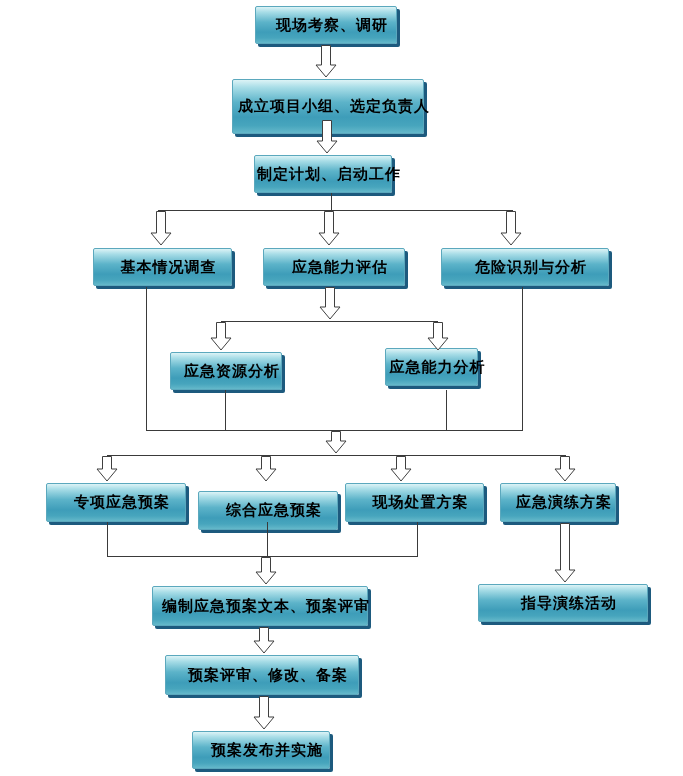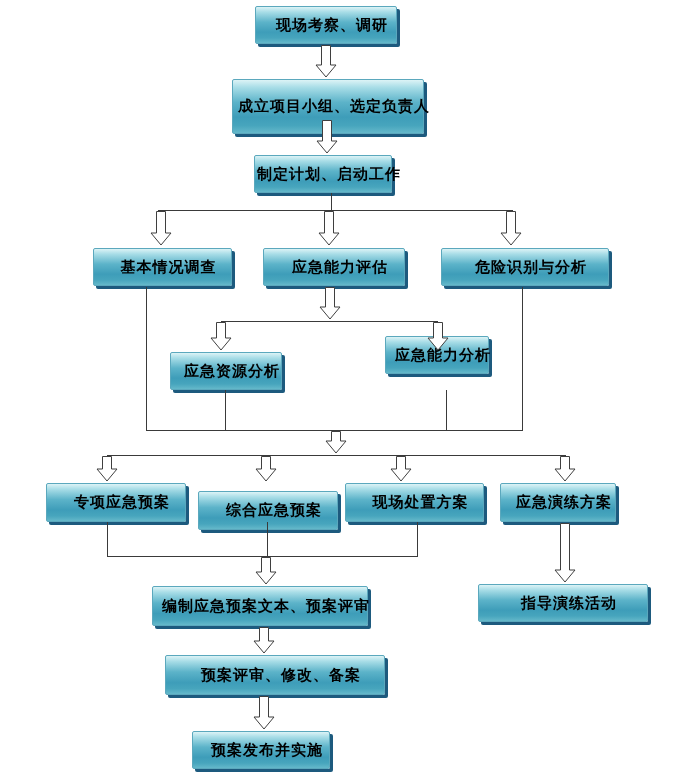--- a/index.html
+++ b/index.html
@@ -24,27 +24,27 @@
 <body>
 
 <div class="canvas" id="canvas">
   <div class="node" style="left:255px;top:6px;width:142px;height:38px">现场考察、调研</div>
   <div class="node" style="left:232px;top:79px;width:192px;height:55px">成立项目小组、选定负责人</div>
   <div class="node" style="left:254px;top:155px;width:138px;height:38px">制定计划、启动工作</div>
   <div class="node" style="left:93px;top:248px;width:139px;height:38px">基本情况调查</div>
   <div class="node" style="left:263px;top:248px;width:142px;height:38px">应急能力评估</div>
   <div class="node" style="left:441px;top:248px;width:168px;height:38px">危险识别与分析</div>
   <div class="node" style="left:170px;top:352px;width:112px;height:38px">应急资源分析</div>
-  <div class="node" style="left:385px;top:336px;width:104px;height:38px">应急能力分析</div>
+  <div class="node" style="left:385px;top:348px;width:93px;height:38px">应急能力分析</div>
   <div class="node" style="left:46px;top:483px;width:140px;height:39px">专项应急预案</div>
   <div class="node" style="left:198px;top:491px;width:140px;height:39px">综合应急预案</div>
   <div class="node" style="left:345px;top:483px;width:139px;height:39px">现场处置方案</div>
   <div class="node" style="left:500px;top:483px;width:116px;height:39px">应急演练方案</div>
   <div class="node" style="left:152px;top:586px;width:216px;height:40px">编制应急预案文本、预案评审</div>
-  <div class="node" style="left:165px;top:655px;width:220px;height:40px">预案评审、修改、备案</div>
+  <div class="node" style="left:165px;top:655px;width:194px;height:40px">预案评审、修改、备案</div>
   <div class="node" style="left:192px;top:731px;width:138px;height:38px">预案发布并实施</div>
   <div class="node" style="left:478px;top:584px;width:170px;height:38px">指导演练活动</div>
 <div class="conn" style="left: 331px; top: 193px; width: 1px; height: 17px;"></div>
     <div class="conn" style="left: 158px; top: 210px; width: 355px; height: 1px;"></div>
     <div class="conn" style="left: 146px; top: 287px; width: 1px; height: 143px;"></div>
     <div class="conn" style="left: 522px; top: 287px; width: 1px; height: 143px;"></div>
     <div class="conn" style="left: 221px; top: 321px; width: 217px; height: 1px;"></div>
     <div class="conn" style="left: 225px; top: 390px; width: 1px; height: 40px;"></div>
     <div class="conn" style="left: 446px; top: 390px; width: 1px; height: 40px;"></div>
     <div class="conn" style="left: 146px; top: 430px; width: 377px; height: 1px;"></div>

